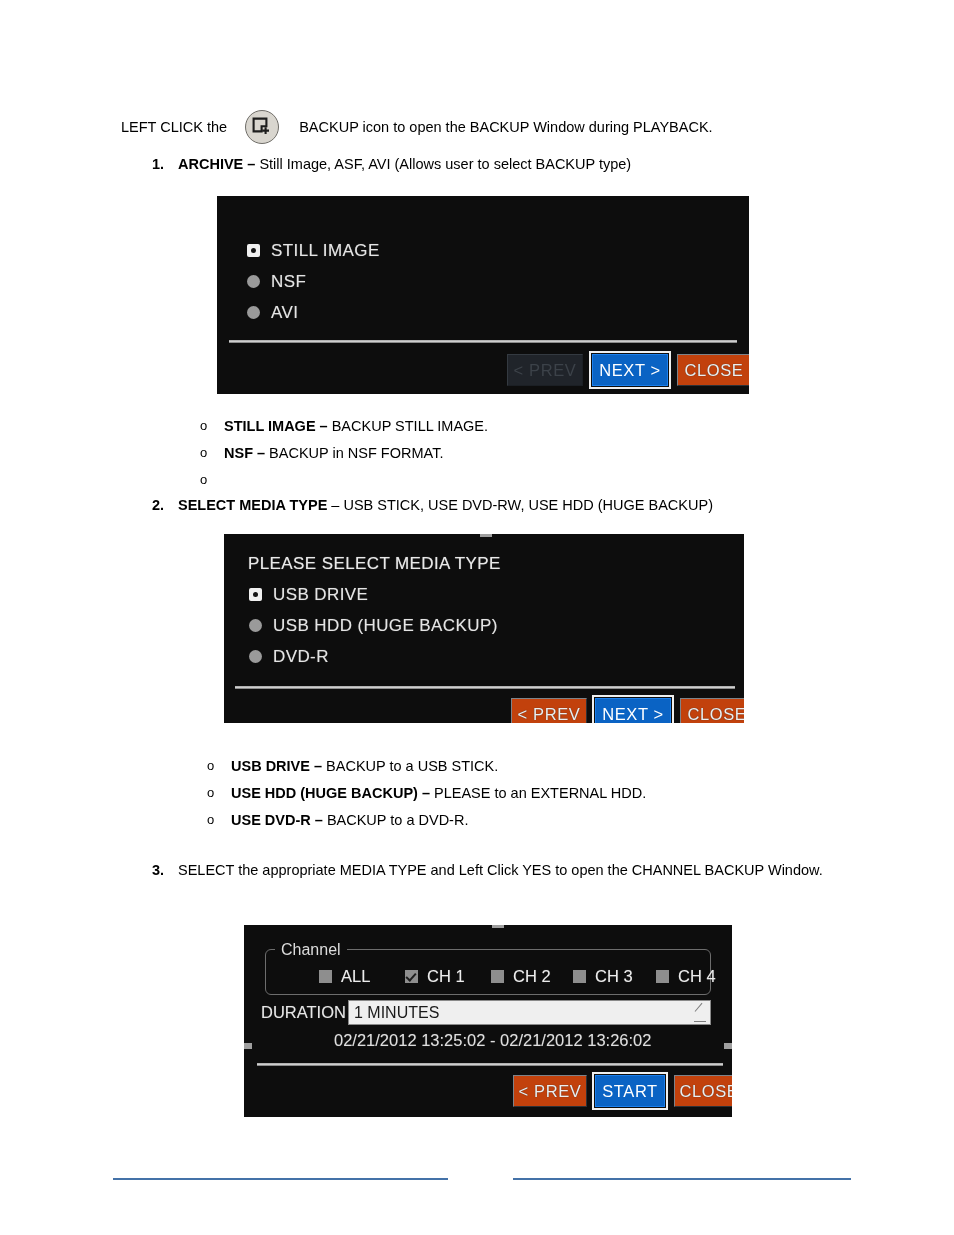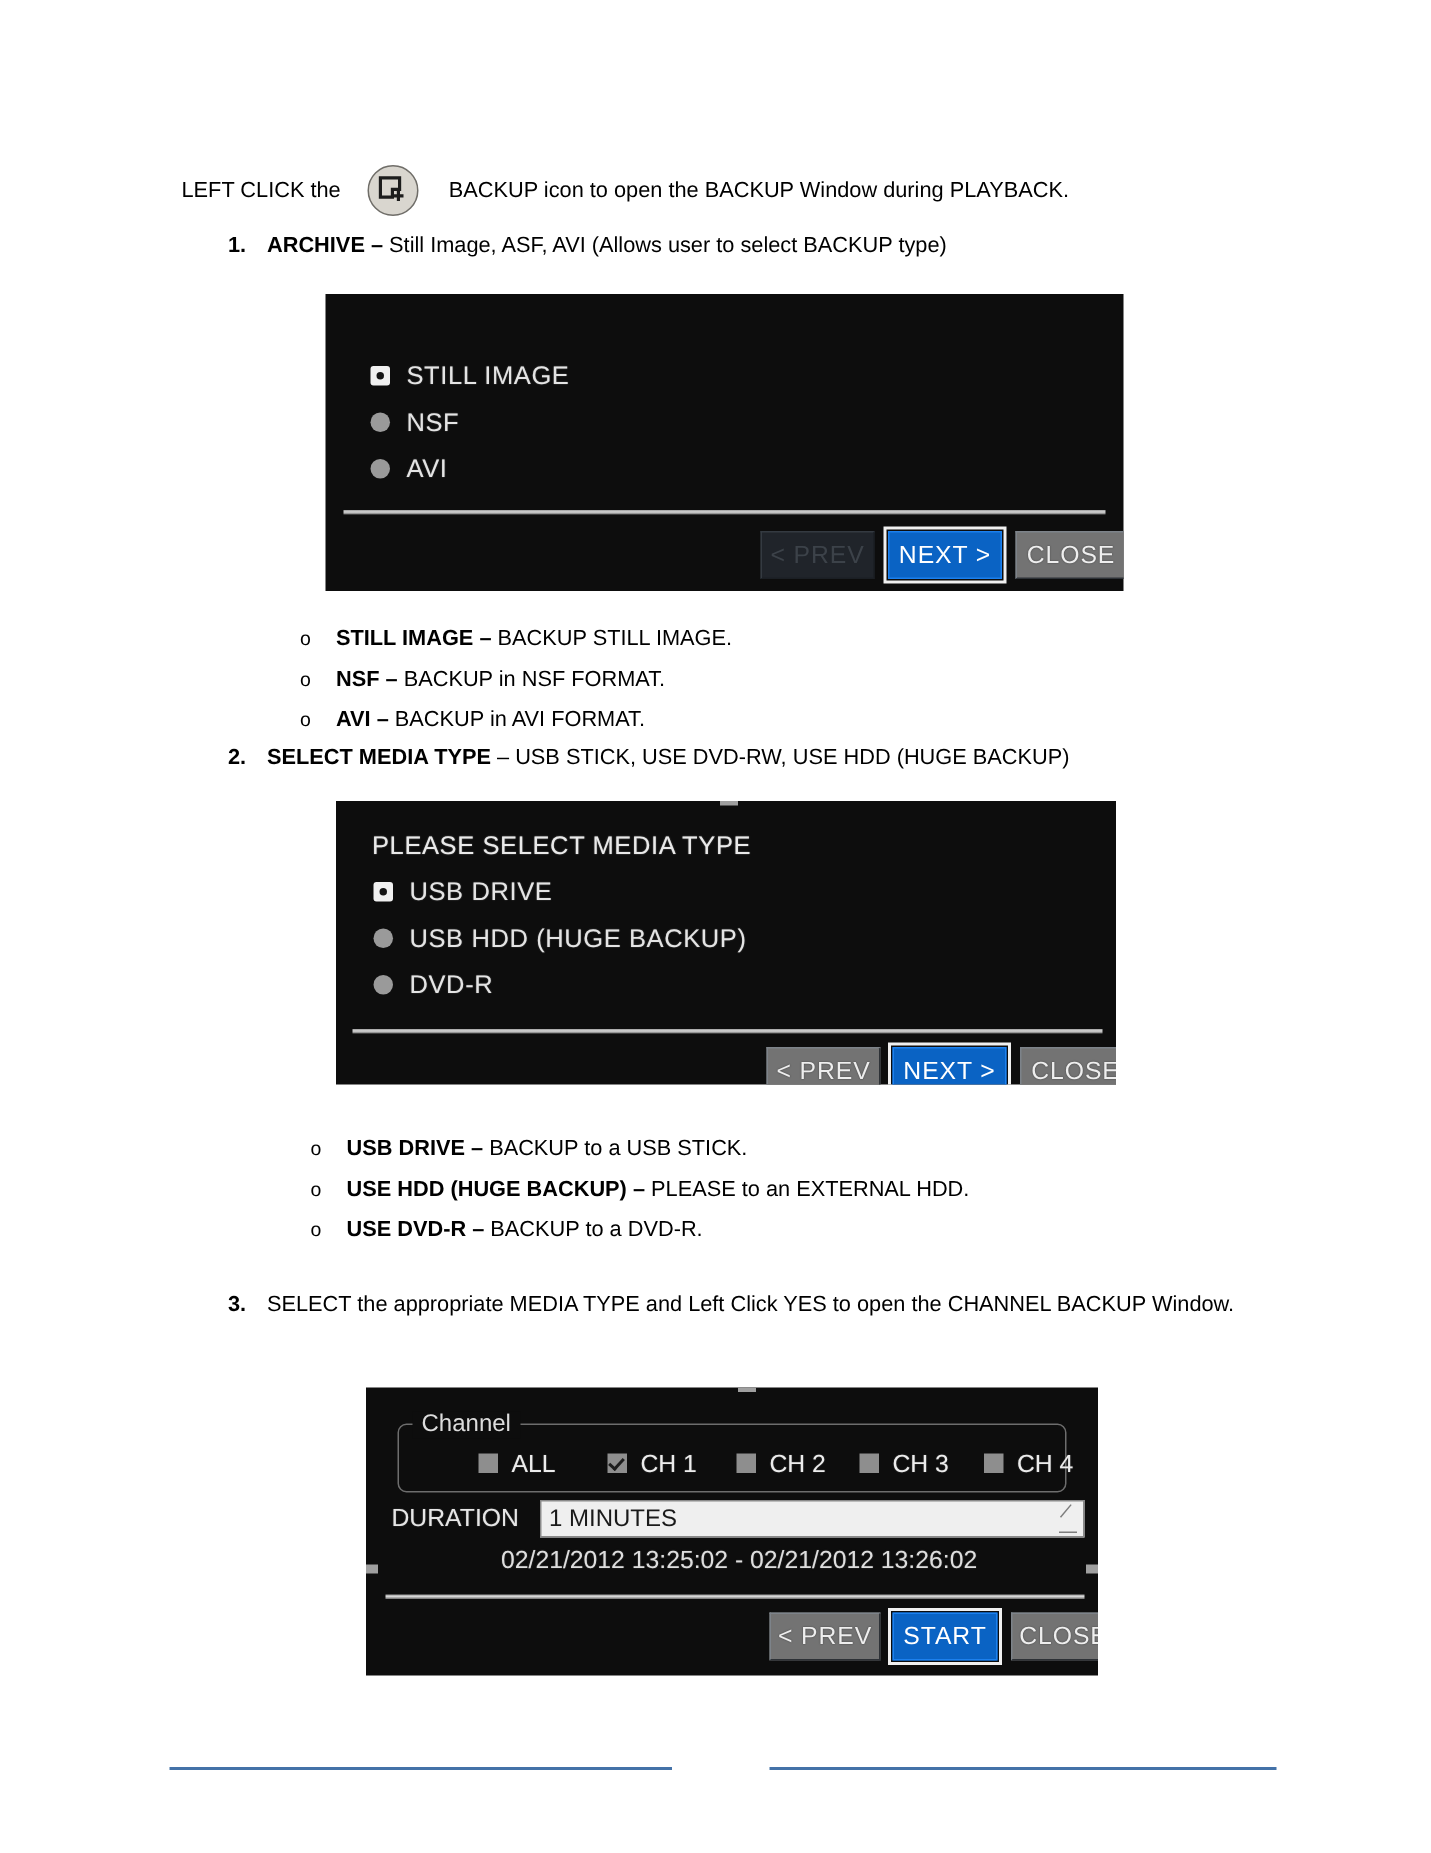--- a/index.html
+++ b/index.html
@@ -158,21 +158,21 @@
   }
 
   .dvr-btn {
     position: absolute;
     box-sizing: border-box;
     font-size: 16.5px;
     letter-spacing: 0.6px;
     text-align: center;
     border: 1px solid;
     border-color: #7d838a #2d3136 #2d3136 #7d838a;
-    background: #737373;
+    background: #c2410c;
     color: #eeeeee;
     display: flex;
     align-items: center;
     justify-content: center;
     text-shadow: 0 0 1px #333;
   }
   .dvr-btn.disabled {
     background: #20242a;
     color: #3c4249;
     border-color: #343a41 #1b1f24 #1b1f24 #343a41;
@@ -239,21 +239,20 @@
   .dur-input {
     position: absolute;
     box-sizing: border-box;
     background: #efefef;
     border: 1px solid #8a8a8a;
     color: #1a1a1a;
     font-size: 16px;
     display: flex;
     align-items: center;
     padding-left: 5px;
-    margin-left: 12px;
   }
   .dur-grip {
     position: absolute;
     right: 4px;
     bottom: 2px;
     width: 12px;
     height: 12px;
   }
   .dur-grip::before {
     content: "";
@@ -309,21 +308,20 @@
   <div class="bullet-item" style="left:200px; top:413px;">
     <span class="marker">o</span>
     <span class="body"><b class="bold">STILL IMAGE –</b><span> BACKUP STILL IMAGE.</span></span>
   </div>
   <div class="bullet-item" style="left:200px; top:440px;">
     <span class="marker">o</span>
     <span class="body"><b class="bold">NSF –</b><span> BACKUP in NSF FORMAT.</span></span>
   </div>
   <div class="bullet-item" style="left:200px; top:467px;">
     <span class="marker">o</span>
-    <span class="body"><b class="bold">AVI –</b><span> BACKUP in AVI FORMAT.</span></span>
   </div>
 
   <div class="num-item" style="left:152px; top:493px; width:760px;">
     <span class="marker">2.</span>
     <span class="body"><b class="bold">SELECT MEDIA TYPE</b><span> – USB STICK, USE DVD-RW, USE HDD (HUGE BACKUP)</span></span>
   </div>
 
   <div class="bullet-item" style="left:207px; top:753px;">
     <span class="marker">o</span>
     <span class="body"><b class="bold">USB DRIVE –</b><span> BACKUP to a USB STICK.</span></span>

